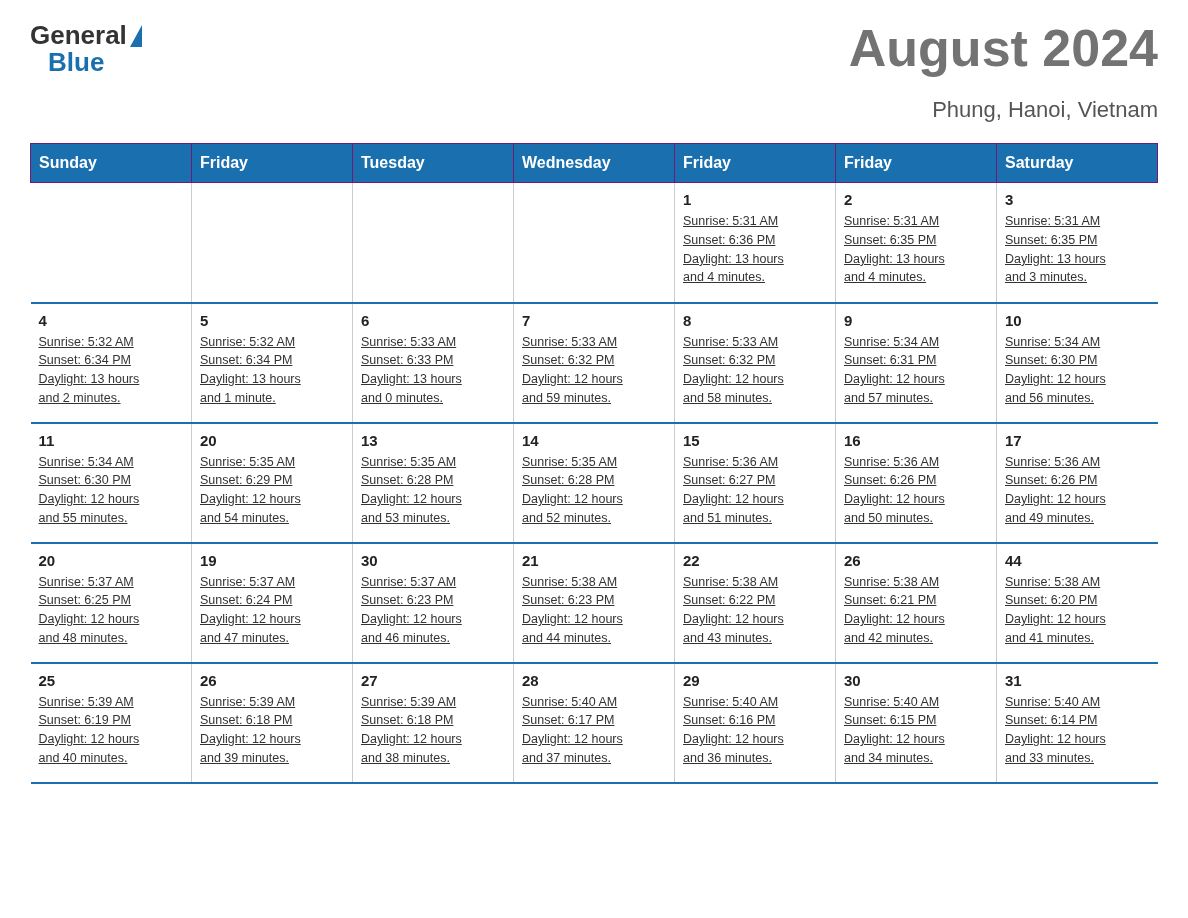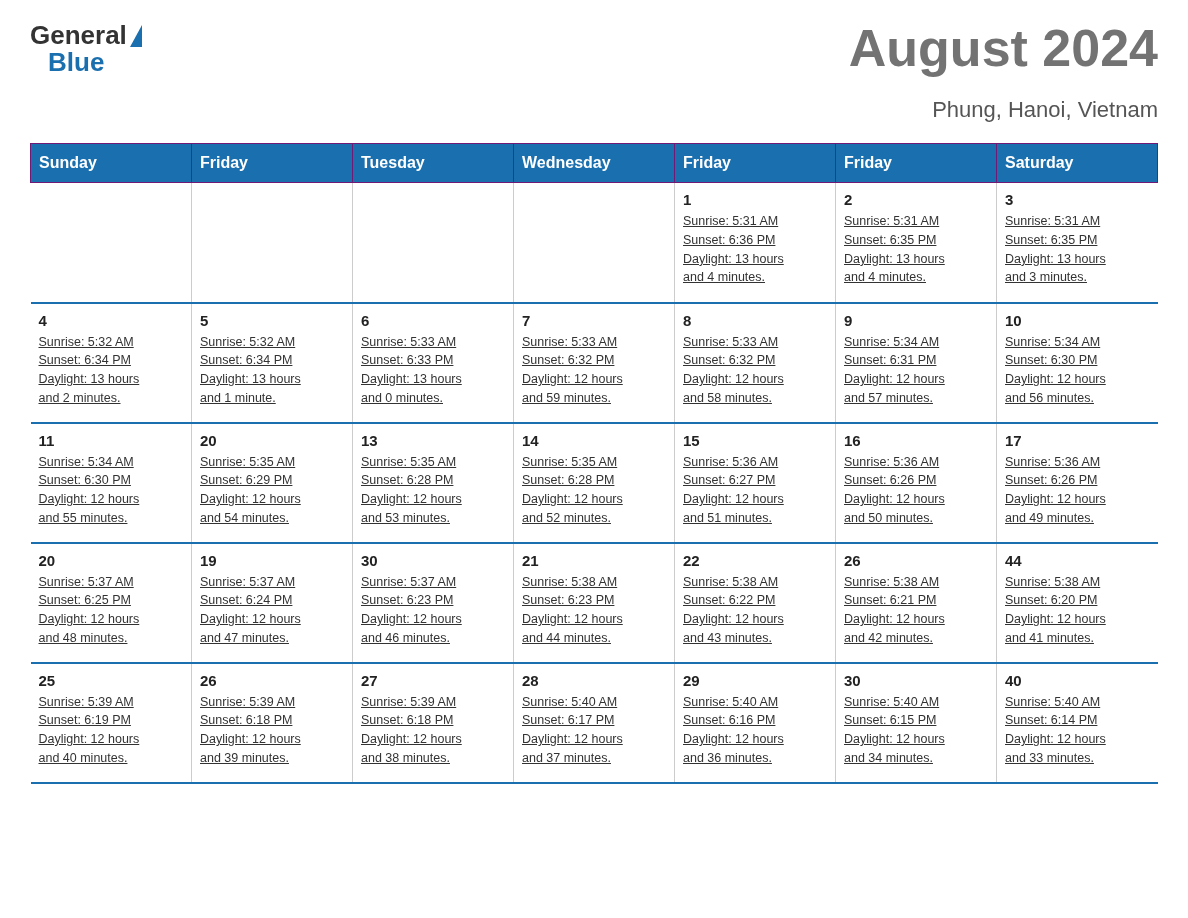--- a/index.html
+++ b/index.html
@@ -260,18 +260,18 @@
         </td>
         <td>
           <span class="day-number">29</span>
           <div class="day-info">Sunrise: 5:40 AM<br>Sunset: 6:16 PM<br>Daylight: 12 hours<br>and 36 minutes.</div>
         </td>
         <td>
           <span class="day-number">30</span>
           <div class="day-info">Sunrise: 5:40 AM<br>Sunset: 6:15 PM<br>Daylight: 12 hours<br>and 34 minutes.</div>
         </td>
         <td>
-          <span class="day-number">40</span>
+          <span class="day-number">31</span>
           <div class="day-info">Sunrise: 5:40 AM<br>Sunset: 6:14 PM<br>Daylight: 12 hours<br>and 33 minutes.</div>
         </td>
       </tr>
     </tbody>
 </table>
 
 </body></html>

